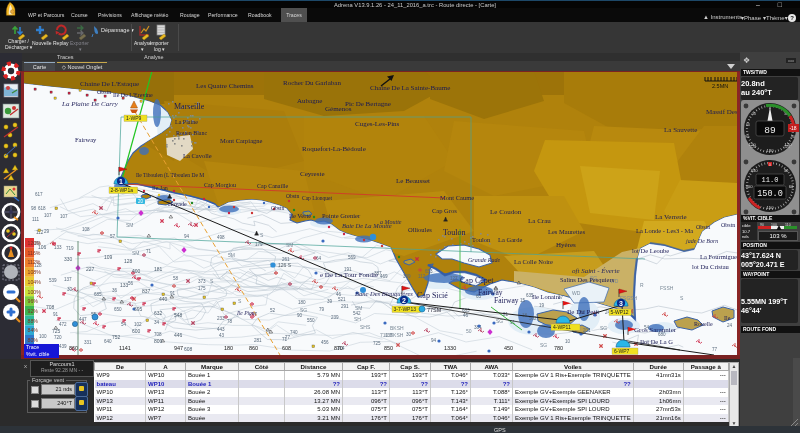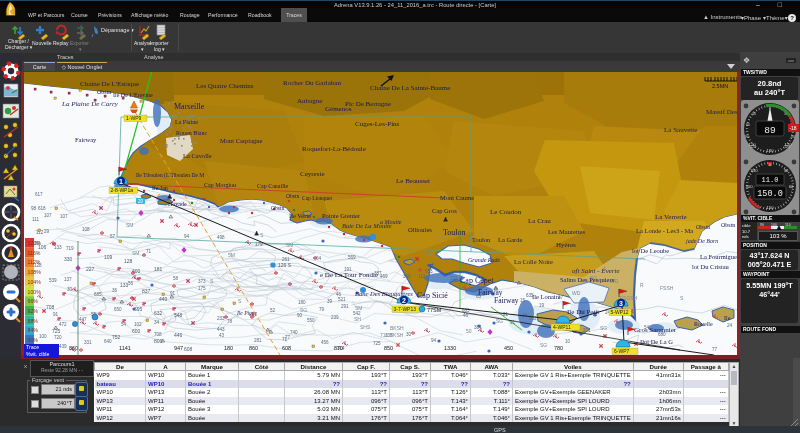--- a/index.html
+++ b/index.html
@@ -9,21 +9,21 @@
 #menubar{left:0;top:8px;width:800px;height:14px;background:#0a0a0a;}
 .mtab{position:absolute;top:8px;height:14px;line-height:14px;color:#d8d8d8;font-size:5.2px;}
 #ribbon{left:0;top:22px;width:800px;height:31px;background:#363636;}
 .rlab{position:absolute;color:#cfcfcf;font-size:5px;}
 #maptabs{left:0px;top:61px;width:740px;height:10px;background:#3a3a3a;}
 
 #ltb{left:0;top:53px;width:22px;height:306px;background:#2c2c34;}
 
 #sidebar{left:740px;top:52px;width:60px;height:381px;background:#3f3f3f;}
 .phead{position:absolute;left:1px;width:57px;height:7px;background:#111;color:#fff;font-size:5px;font-weight:bold;line-height:7px;padding-left:2px;}
-.pbody{position:absolute;left:1px;width:57px;background:#232323;color:#fff;font-weight:bold;font-size:7.5px;text-align:center;border-radius:2px;}
+.pbody{position:absolute;left:1px;width:57px;background:#232323;color:#fff;font-weight:bold;font-size:7.5px;text-align:left;border-radius:2px;}
 
 #botpanel{left:0px;top:359px;width:740px;height:67px;background:#2b2b2b;}
 #gridtbl{position:absolute;left:94px;top:3px;border-collapse:collapse;font-size:6px;color:#111;background:#fff;table-layout:fixed;}
 #gridtbl td{white-space:nowrap;}
 #gridtbl th{background:#f2f2f2;border:1px solid #a8a8a8;font-size:6.2px;padding:0 2px;height:7px;font-weight:bold;}
 #gridtbl td{border-right:1px solid #c8c8c8;padding:0 2px;height:8.5px;line-height:8.5px;overflow:hidden;}
 tr.alt td{background:#e9e9f1;}
 tr.sel td{background:#dcdcea;color:#2222bb;font-weight:bold;}
 #statusbar{left:0;top:426px;width:800px;height:7px;background:#2d3339;color:#ddd;font-size:5.5px;}
 </style></head>
@@ -1049,21 +1049,21 @@
       <rect x="1" y="4" width="13" height="3" fill="#c22"></rect>
         <rect x="14" y="4" width="13" height="3" fill="#eee"></rect>
         <rect x="27" y="4" width="13" height="3" fill="#2a8f2a"></rect>
       <path d="M22 3 l2.5 5 l-5 0 Z" fill="#111"></path>
     </svg>
     <div class="abs" style="left:18px;top:179px;width:38px;height:8px;background:#1a1a1a;border:1px solid #555;color:#fff;font-size:6px;text-align:center;line-height:8px;">103 %</div>
     <div class="phead" style="top:190px;">POSITION</div>
     <div class="pbody" style="top:198px;height:19px;padding-top:1px;font-size:7.2px;">43°17.624 N<br>005°20.471 E</div>
     <div class="phead" style="top:219px;">WAYPOINT</div>
     <div class="pbody" style="top:227px;height:44px;font-size:7.2px;">
-        <div style="margin-top:2px;">5.55MN 199°T<br>46°44'</div>
+        <div style="margin-top:18px;">5.55MN 199°T<br>46°44'</div>
       </div>
     <div class="phead" style="top:274px;">ROUTE FOND</div>
     <div class="abs" style="left:53px;top:306px;width:7px;height:75px;background:#4a4a4a;"></div>
     <svg class="abs" style="left:48px;top:366px" width="11" height="11">
         <path d="M10 1 L1 10 M10 5 L5 10 M10 9 L9 10" stroke="#8a8a8a" stroke-width="1"></path>
       </svg>
   </div>
 
   <div class="abs" id="botpanel">
     <div class="tx" style="left:24px;top:4px;color:#bbb;font-size:6px;">x</div>

